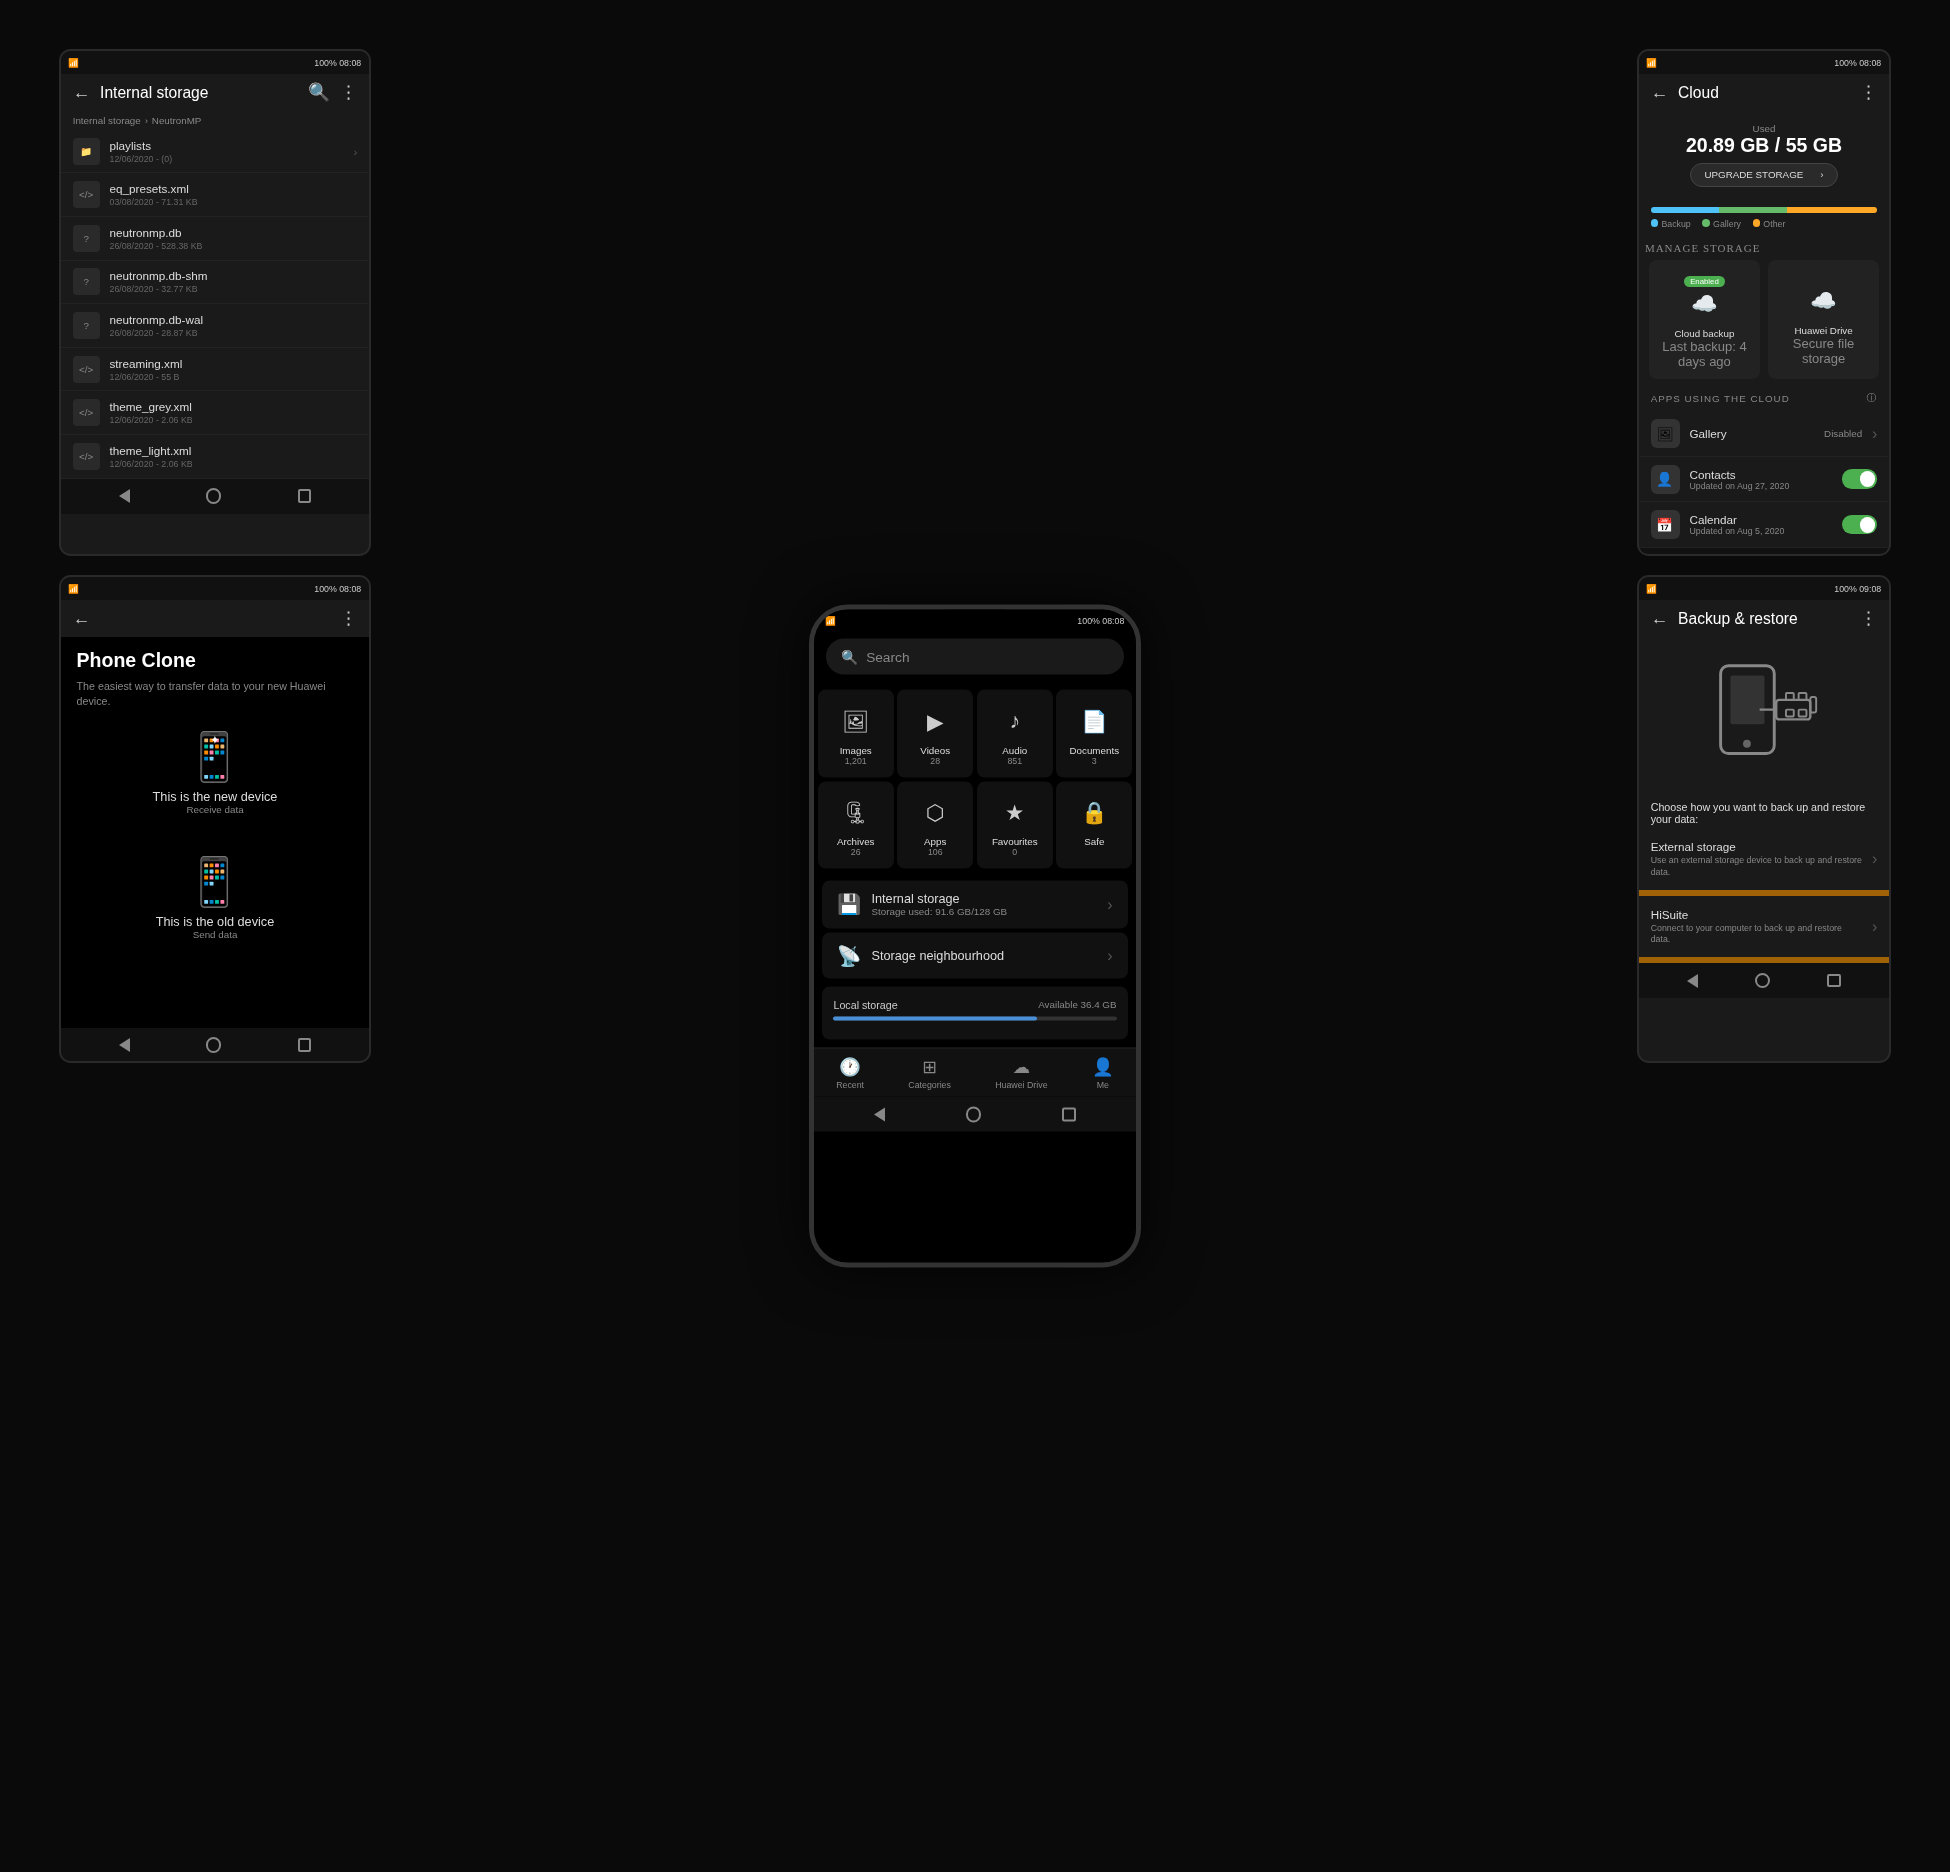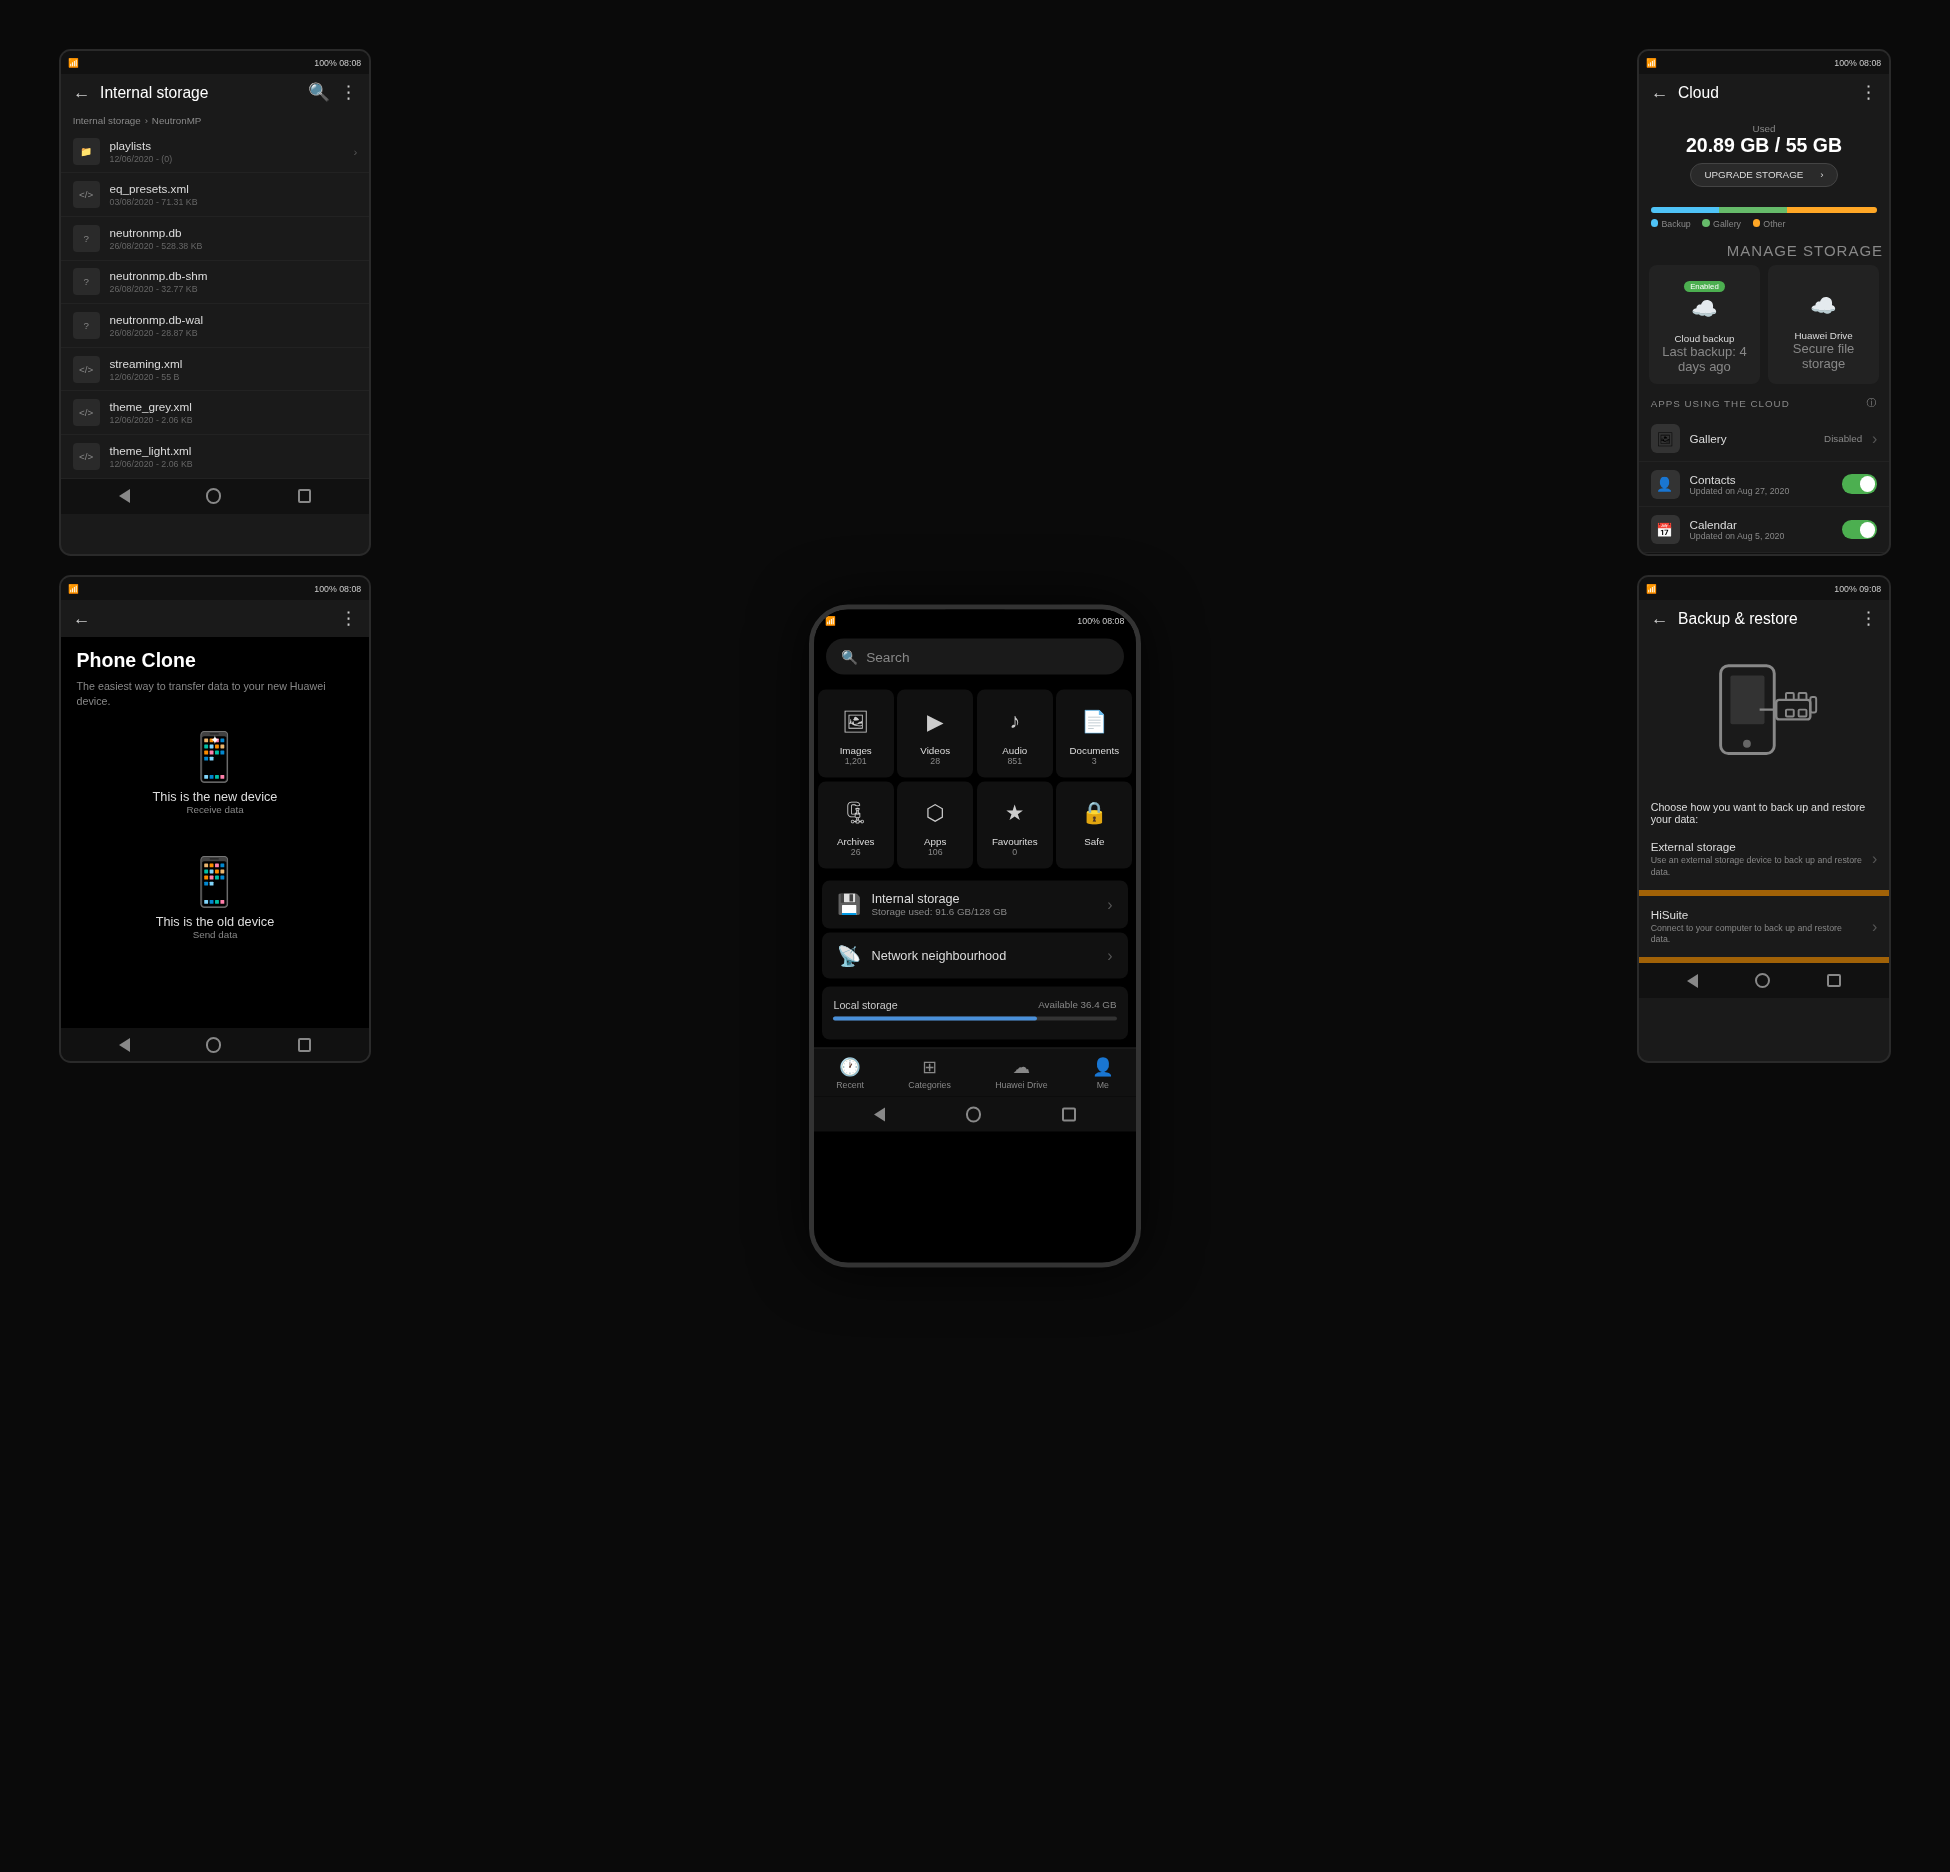--- a/index.html
+++ b/index.html
@@ -325,25 +325,26 @@
     }
     .legend-dot {
       width: 7.8px;
       height: 7.8px;
       border-radius: 50%;
       display: inline-block;
       margin-right: 2.9px;
     }
 
     .manage-storage-title {
-      text-align: right;
-      font-size: 15px;
+      text-align: left;
+      font-size: 11px;
       color: #888;
       letter-spacing: 1px;
       padding: 5.9px;
+      font-family: Liberation Serif, serif;
     }
 
     .cloud-options {
       display: flex;
       gap: 7.8px;
       padding: 0 9.8px 7.8px;
     }
     .cloud-option {
       flex: 1;
       background: #222;
@@ -770,21 +771,21 @@
       <div class="storage-info">
         <div class="storage-name">Internal storage</div>
         <div class="storage-sub">Storage used: 91.6 GB/128 GB</div>
       </div>
       <span class="storage-arrow">›</span>
     </div>
 
     <div class="storage-item">
       <div class="storage-icon">📡</div>
       <div class="storage-info">
-        <div class="storage-name">Network neighbourhood</div>
+        <div class="storage-name">Storage neighbourhood</div>
       </div>
       <span class="storage-arrow">›</span>
     </div>
 
     <div class="local-storage-bar">
       <div class="storage-label-row">
         <span class="storage-label">Local storage</span>
         <span class="storage-avail">Available 36.4 GB</span>
       </div>
       <div class="progress-bar-bg">

